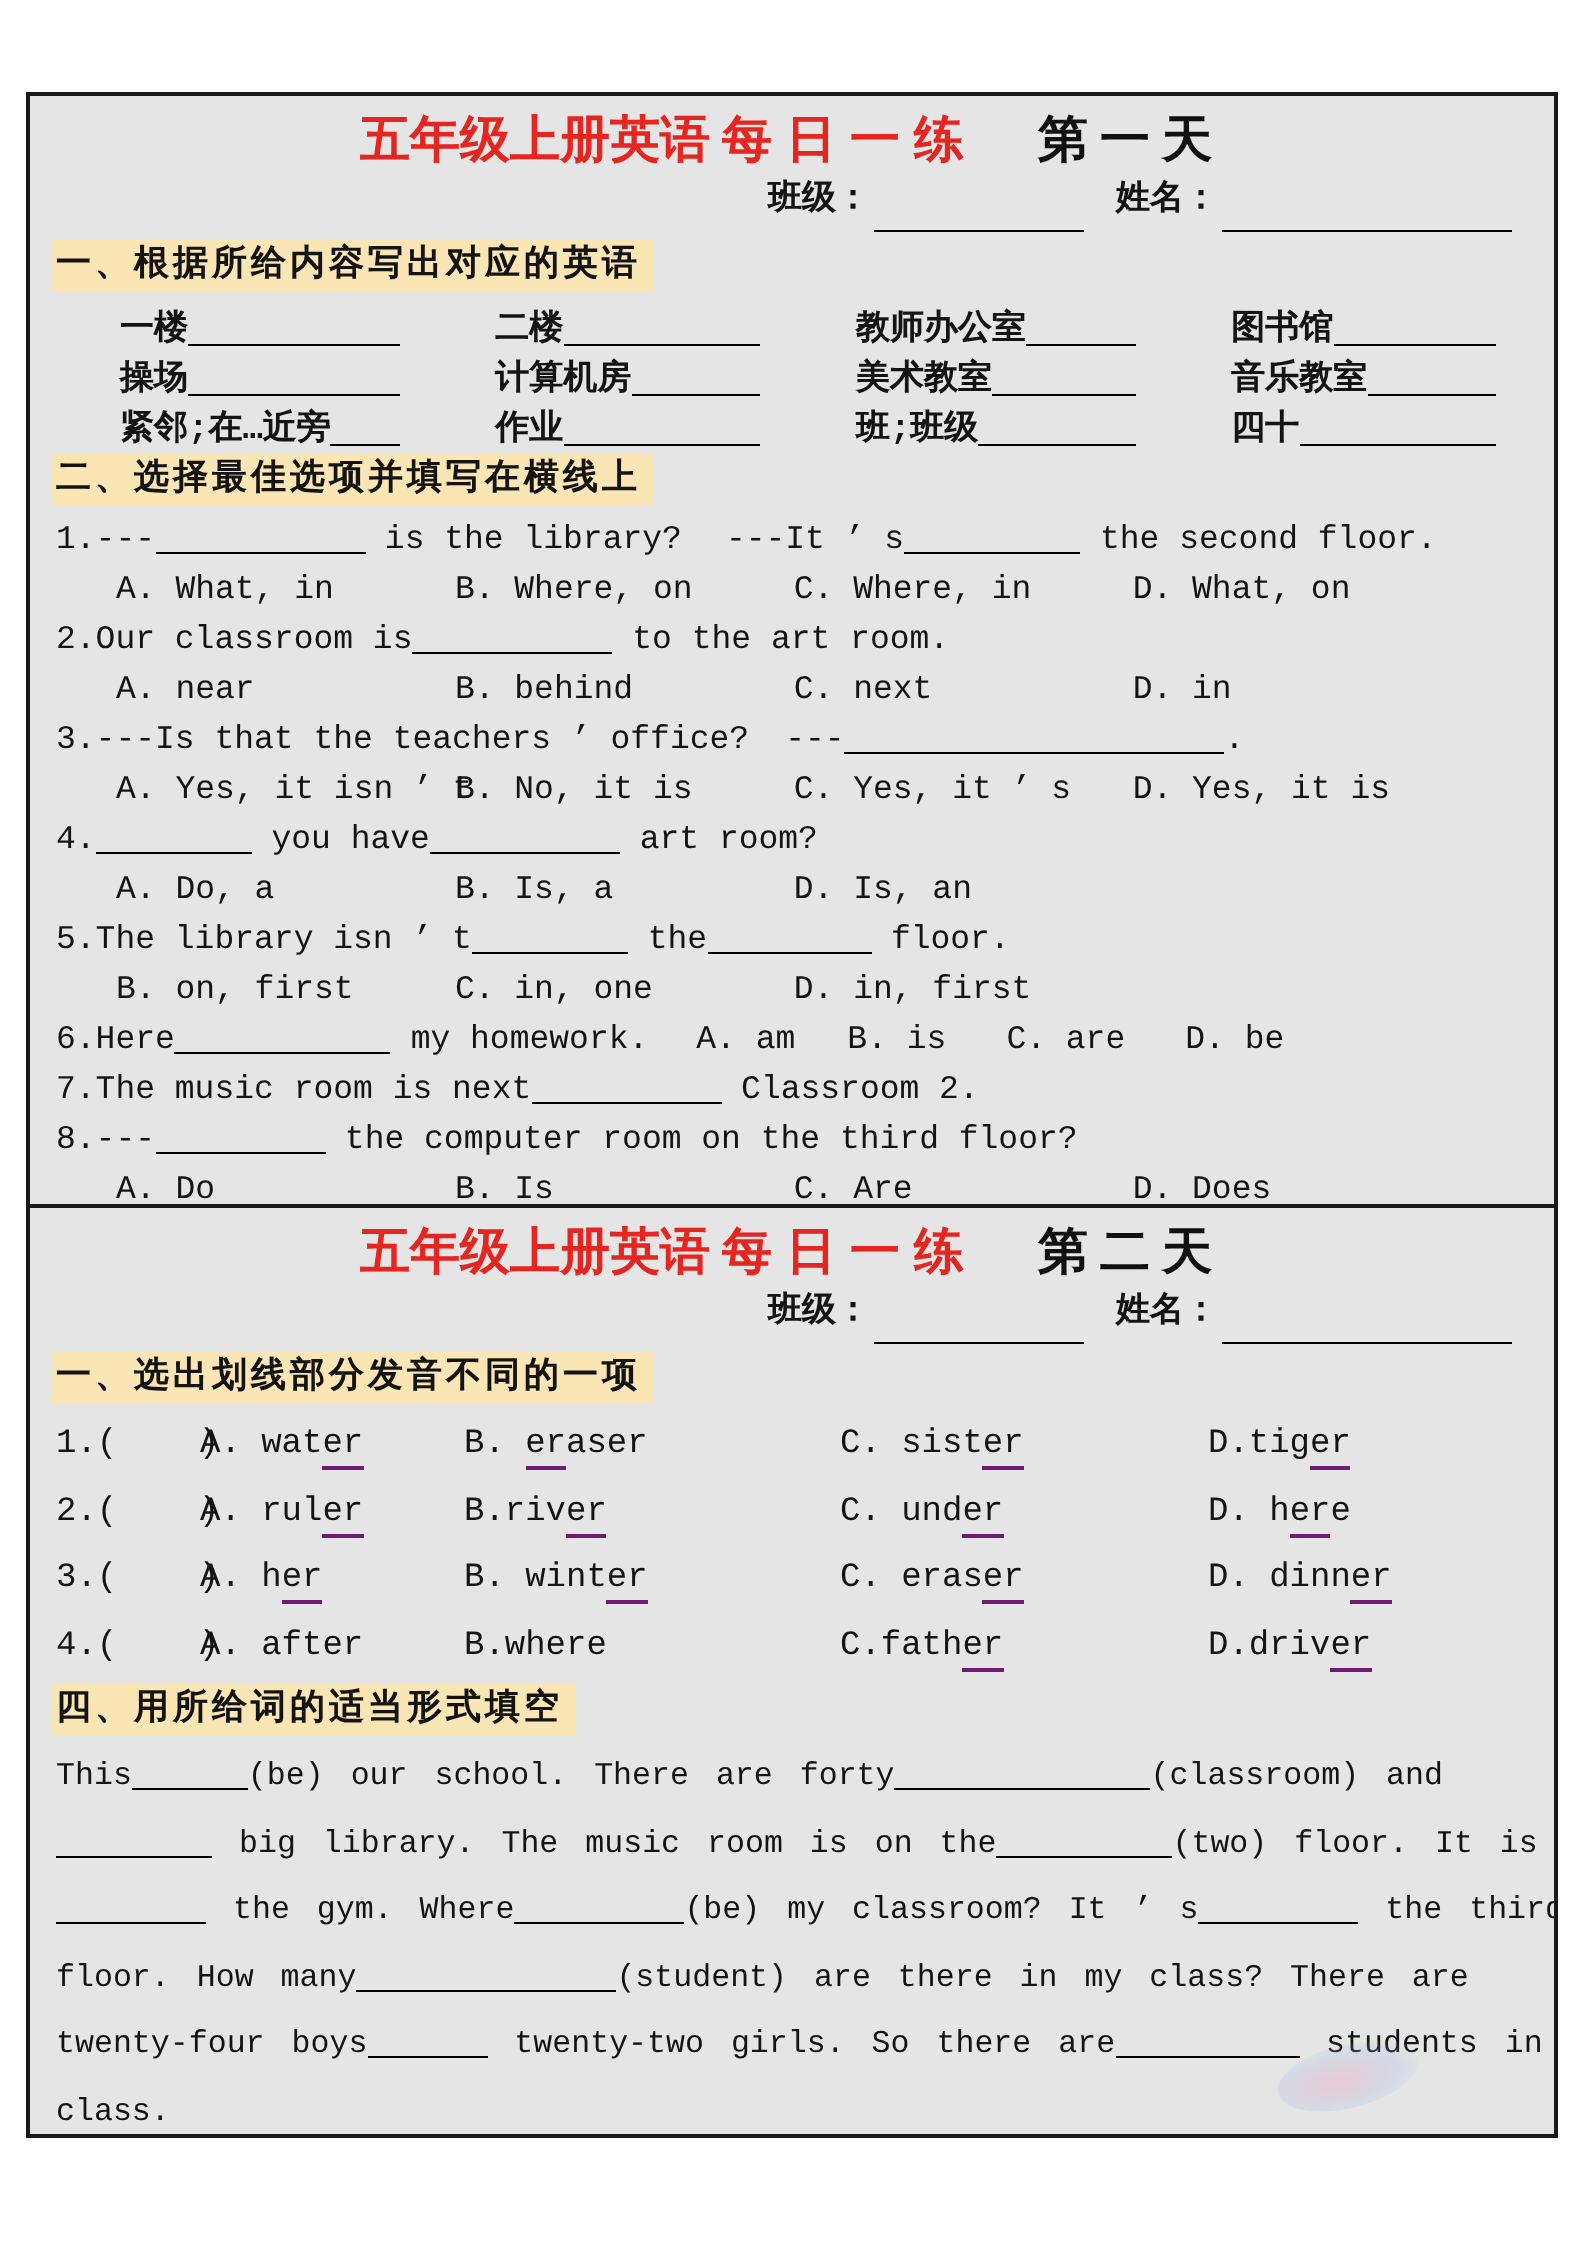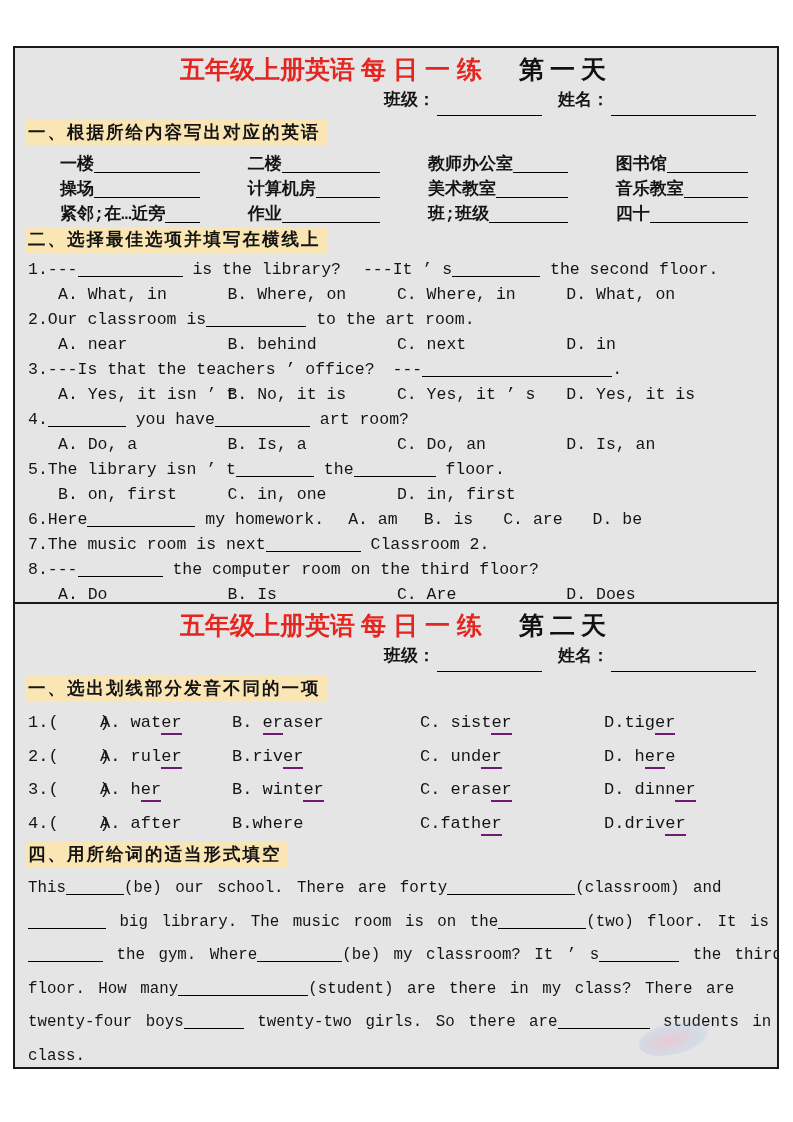--- a/index.html
+++ b/index.html
@@ -139,21 +139,20 @@
         <div class="q-opts">
           <span>A. Yes, it isn ’ t</span>
           <span>B. No, it is</span>
           <span>C. Yes, it ’ s</span>
           <span>D. Yes, it is</span>
         </div>
         <div class="q-line"><span>4.</span><span class="blank" style="width: 78px;"></span><span> you have</span><span class="blank" style="width: 95px;"></span><span> art room?</span></div>
         <div class="q-opts">
           <span>A. Do, a</span>
           <span>B. Is, a</span>
-          <span>C. Do, an</span>
           <span>D. Is, an</span>
         </div>
         <div class="q-line"><span>5.The library isn ’ t</span><span class="blank" style="width: 78px;"></span><span> the</span><span class="blank" style="width: 82px;"></span><span> floor.</span></div>
         <div class="q-opts">
           <span>B. on, first</span>
           <span>C. in, one</span>
           <span>D. in, first</span>
         </div>
         <div class="q-line"><span>6.Here</span><span class="blank" style="width: 108px;"></span><span> my homework.</span><span class="gap" style="width: 24px;"></span><span>A. am</span><span class="gap" style="width: 26px;"></span><span>B. is</span><span class="gap" style="width: 30px;"></span><span>C. are</span><span class="gap" style="width: 30px;"></span><span>D. be</span></div>
         <div class="q-line"><span>7.The music room is next</span><span class="blank" style="width: 95px;"></span><span> Classroom 2.</span></div>

